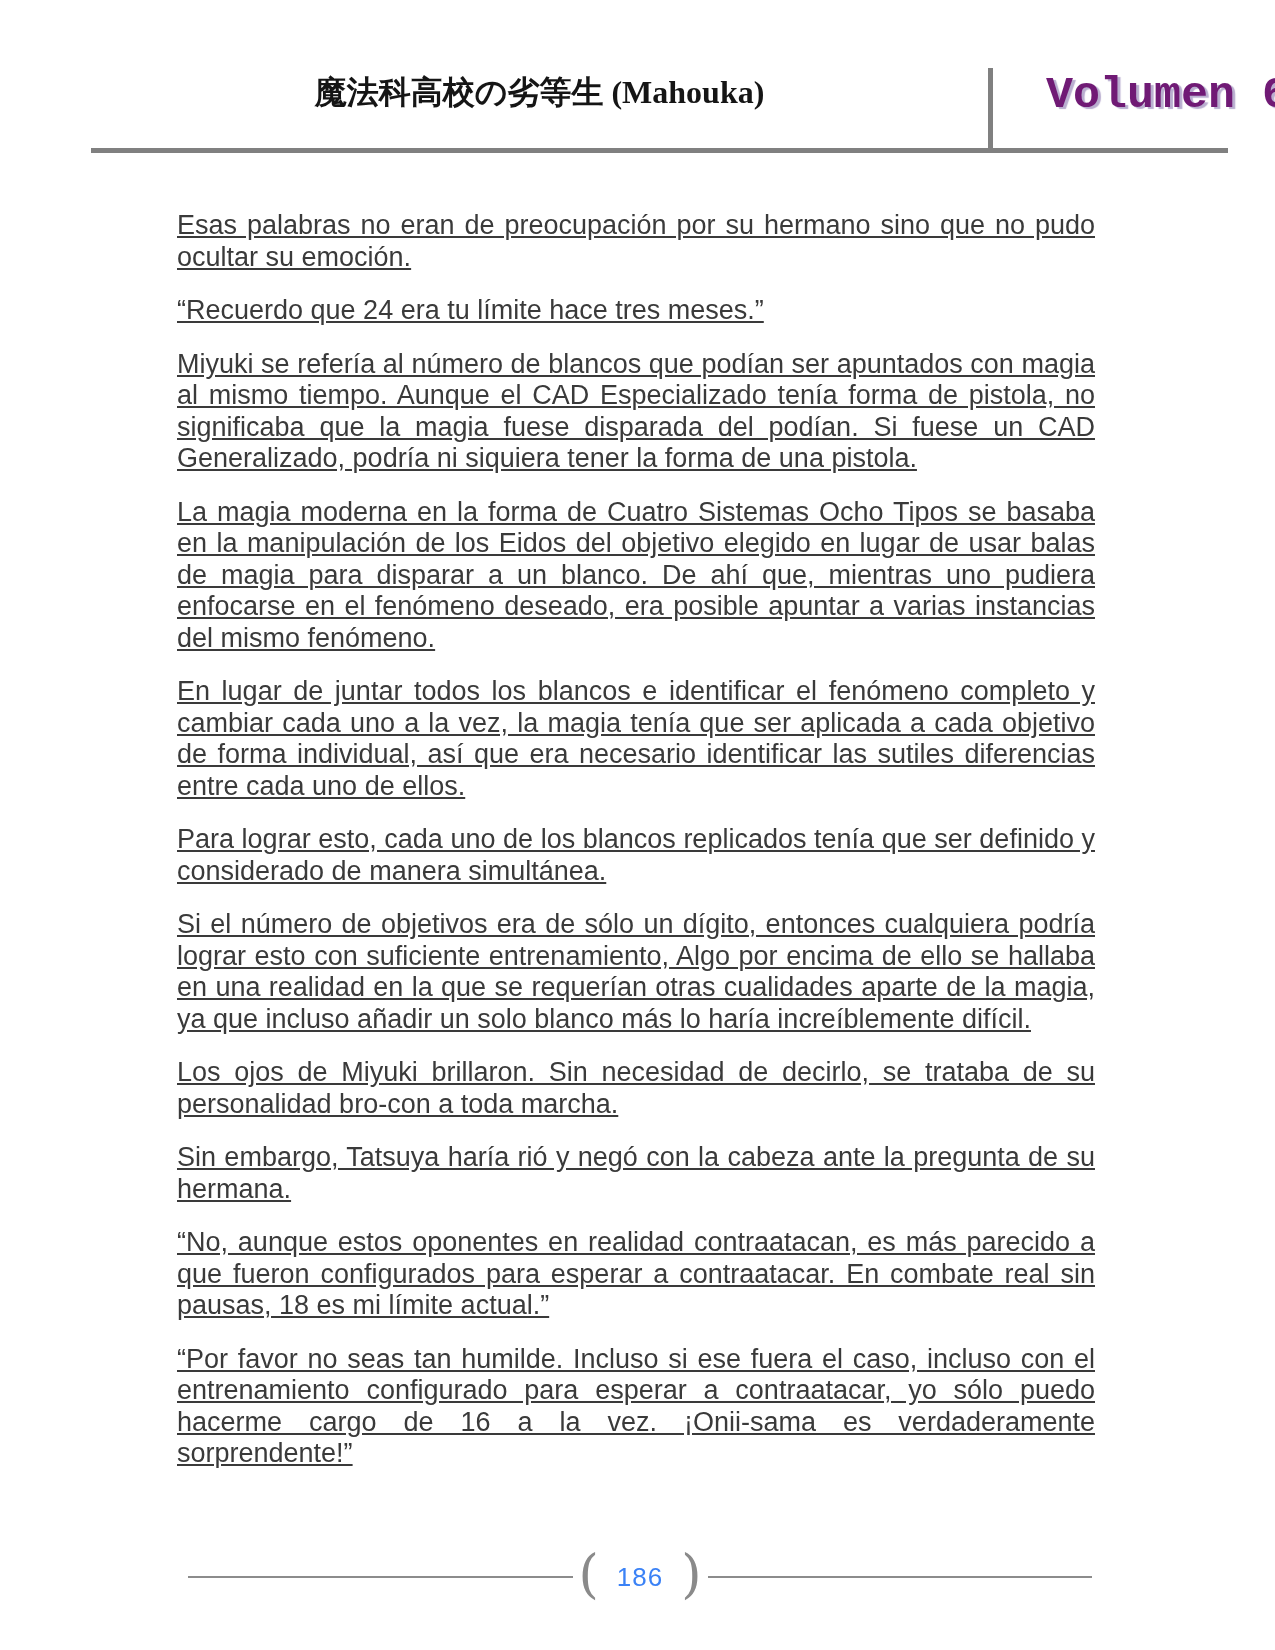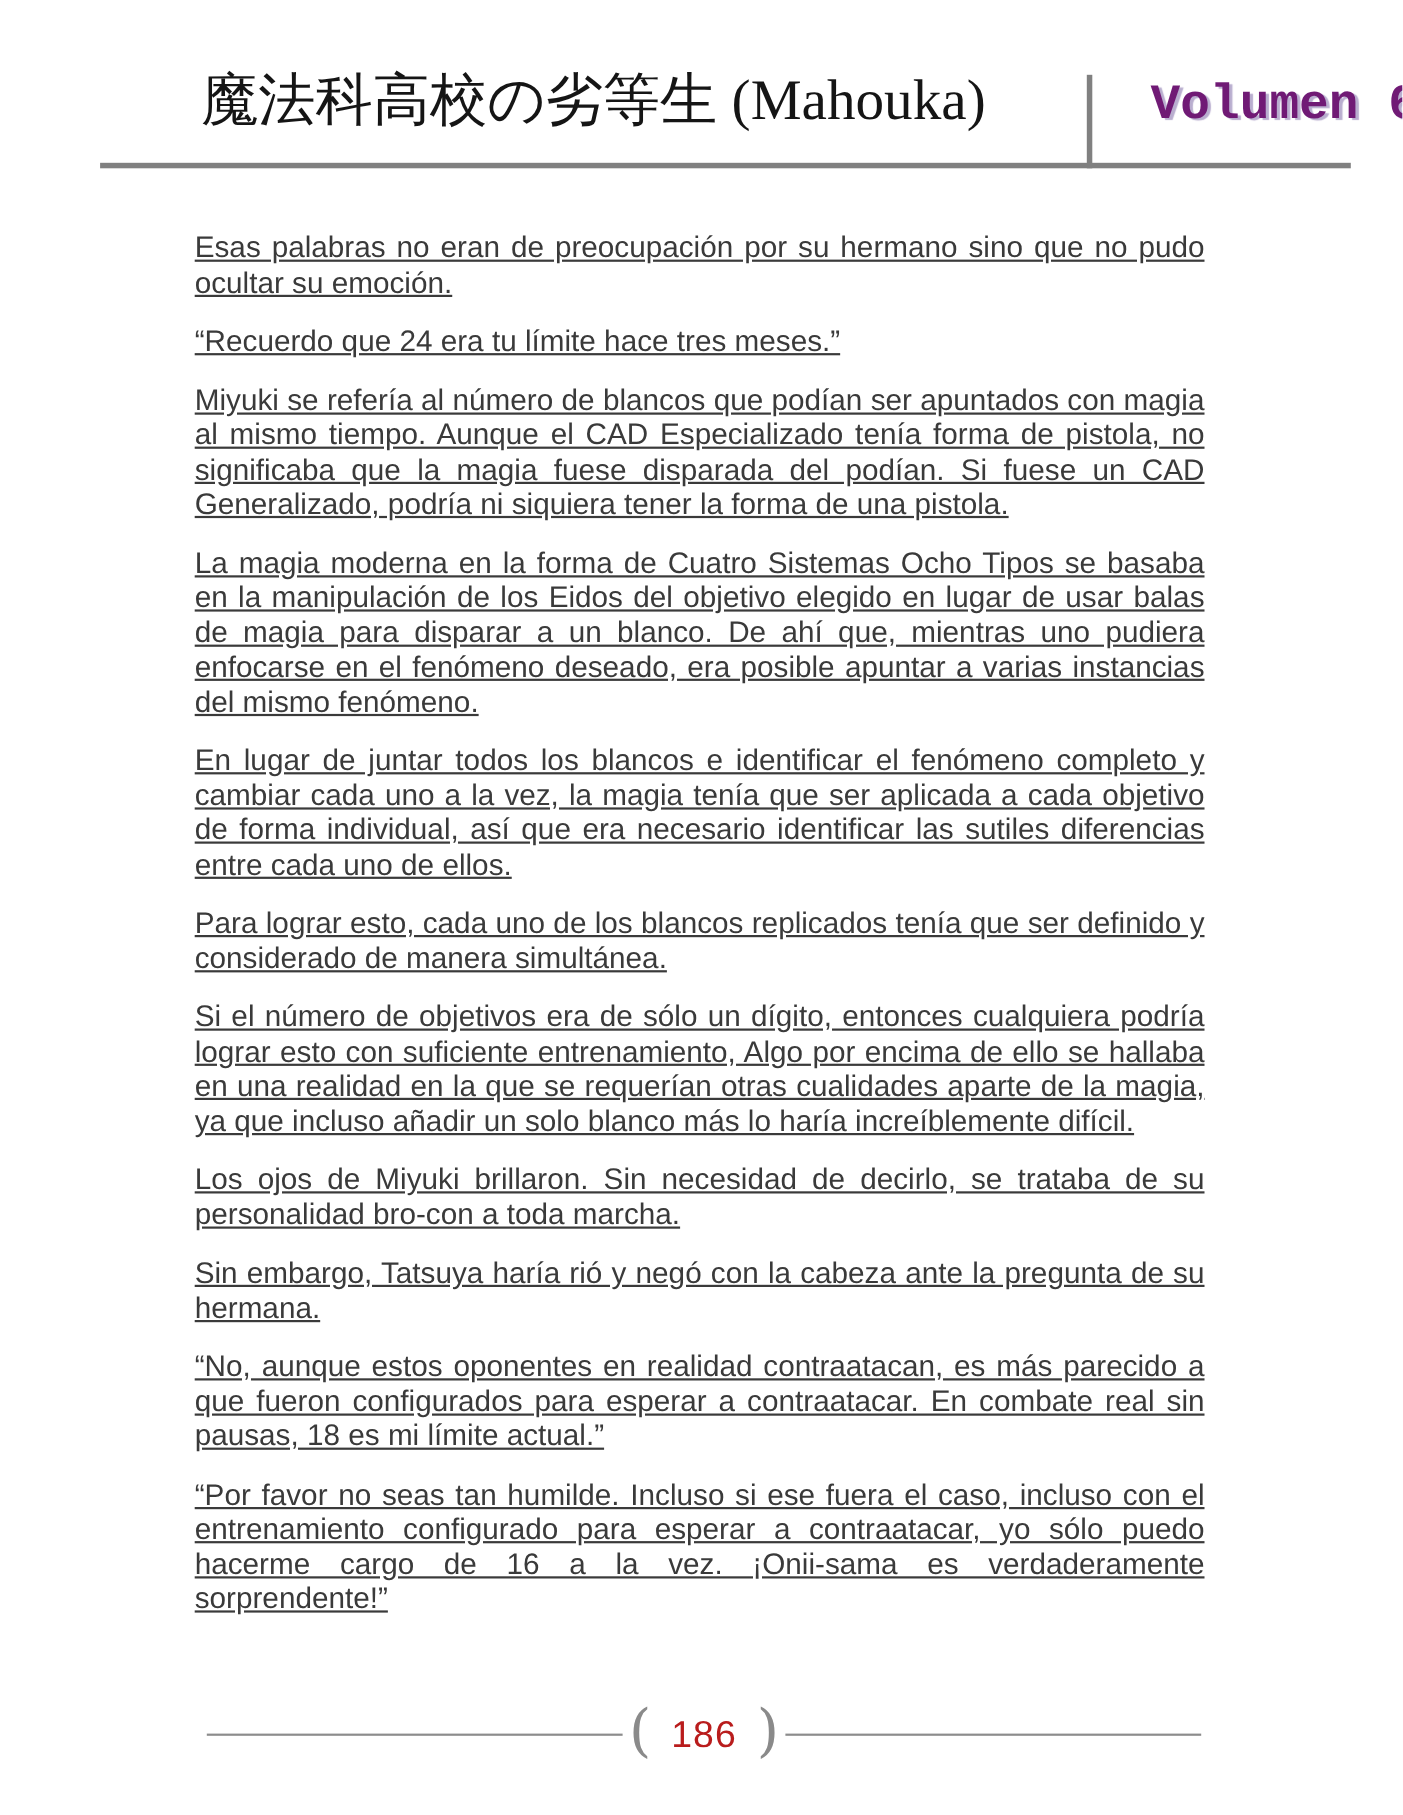--- a/index.html
+++ b/index.html
@@ -17,22 +17,22 @@
   }
 
   
   .header-title {
     position: absolute;
     left: 91px;
     top: 66px;
     width: 897px;
     text-align: center;
     font-family: "Liberation Serif", "DejaVu Serif", serif;
-    font-weight: 400;
-    font-size: 52px;
+    font-weight: 700;
+    font-size: 32px;
     line-height: 52px;
     color: #151515;
     white-space: nowrap;
   }
   .volume-label {
     position: absolute;
     left: 1006px;
     top: 72px;
     font-family: Liberation Mono, monospace;
     font-weight: 700;
@@ -93,22 +93,22 @@
   }
   .footer-bracket {
     font-family: "DejaVu Serif", serif;
     font-size: 52px;
     line-height: 54px;
     color: #8a8a8a;
     padding: 0 6px;
     transform: translateY(-3px);
   }
   .footer-page-number {
-    font-size: 34px;
-    color: #b91c1c;
+    font-size: 26px;
+    color: #3b82f6;
     padding: 0 12px;
     letter-spacing: 1px;
   }
 </style>
 </head>
 <body>
 
 <div class="page">
 
   <div class="header-title">魔法科高校の劣等生 (Mahouka)</div>

